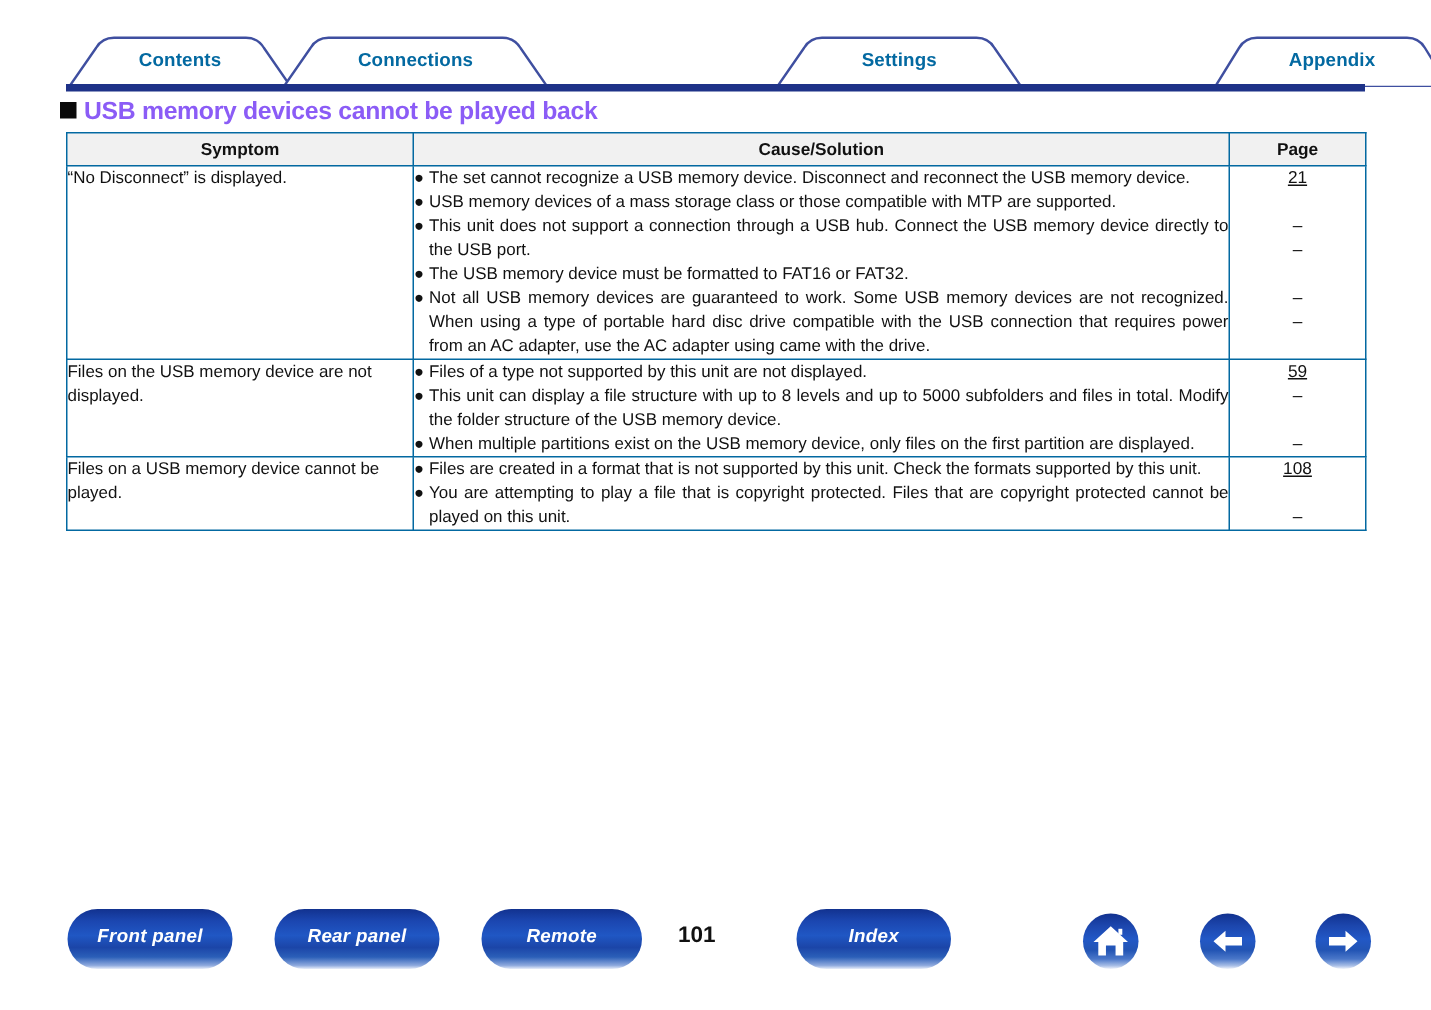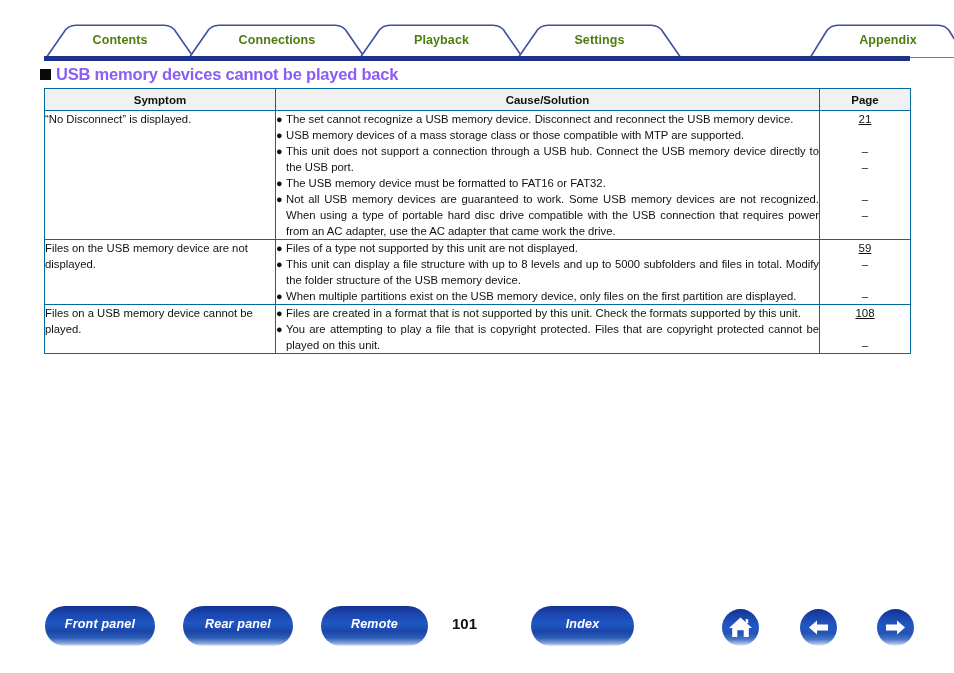--- a/index.html
+++ b/index.html
@@ -48,21 +48,21 @@
     width: 100%;
     height: 100%;
   }
   .tab .tablabel {
     position: absolute;
     left: 0; right: 0;
     top: 9px;
     text-align: center;
     font-size: 12.5px;
     font-weight: bold;
-    color: #4d7c0f;
+    color: #0369a1;
     letter-spacing: 0.1px;
     pointer-events: none;
   }
   .tab.selected .tablabel { color: #ffffff; }
 
   
   .heading {
     position: absolute;
     left: 40px;
     top: 65px;
@@ -225,26 +225,20 @@
       <span class="tablabel">Contents</span>
     </button>
 
     <button class="tab" style="left:143px; width:180px;">
       <svg class="tabshape" viewBox="0 0 180 34" preserveAspectRatio="none">
         <path d="M2 34 L20 8 Q24 1.2 32 1.2 L148 1.2 Q156 1.2 160 8 L178 34 Z" fill="#ffffff" stroke="#3f4fa0" stroke-width="1.6"></path>
       </svg>
       <span class="tablabel">Connections</span>
     </button>
 
-    <button class="tab" style="left:314px; width:167px;">
-      <svg class="tabshape" viewBox="0 0 167 34" preserveAspectRatio="none">
-        <path d="M2 34 L20 8 Q24 1.2 32 1.2 L135 1.2 Q143 1.2 147 8 L165 34 Z" fill="#ffffff" stroke="#3f4fa0" stroke-width="1.6"></path>
-      </svg>
-      <span class="tablabel">Playback</span>
-    </button>
 
     <button class="tab" style="left:472px; width:167px;">
       <svg class="tabshape" viewBox="0 0 167 34" preserveAspectRatio="none">
         <path d="M2 34 L20 8 Q24 1.2 32 1.2 L135 1.2 Q143 1.2 147 8 L165 34 Z" fill="#ffffff" stroke="#3f4fa0" stroke-width="1.6"></path>
       </svg>
       <span class="tablabel">Settings</span>
     </button>
 
 
     <button class="tab" style="left:764px; width:160px;">
@@ -291,21 +285,21 @@
             <div class="bullet-row">
               <span class="dot">●</span>
               <span class="btxt">This unit does not support a connection through a USB hub. Connect the USB memory device directly to the USB port.</span>
             </div>
             <div class="bullet-row nojust">
               <span class="dot">●</span>
               <span class="btxt">The USB memory device must be formatted to FAT16 or FAT32.</span>
             </div>
             <div class="bullet-row">
               <span class="dot">●</span>
-              <span class="btxt">Not all USB memory devices are guaranteed to work. Some USB memory devices are not recognized. When using a type of portable hard disc drive compatible with the USB connection that requires power from an AC adapter, use the AC adapter that came work the drive.</span>
+              <span class="btxt">Not all USB memory devices are guaranteed to work. Some USB memory devices are not recognized. When using a type of portable hard disc drive compatible with the USB connection that requires power from an AC adapter, use the AC adapter using came with the drive.</span>
             </div>
           </td>
           <td class="pg">
             <div class="pg-line"><span class="lnk">21</span></div>
             <div class="pg-gap"></div>
             <div class="pg-line"><span>–</span></div>
             <div class="pg-line"><span>–</span></div>
             <div class="pg-gap"></div>
             <div class="pg-line"><span>–</span></div>
             <div class="pg-line"><span>–</span></div>

